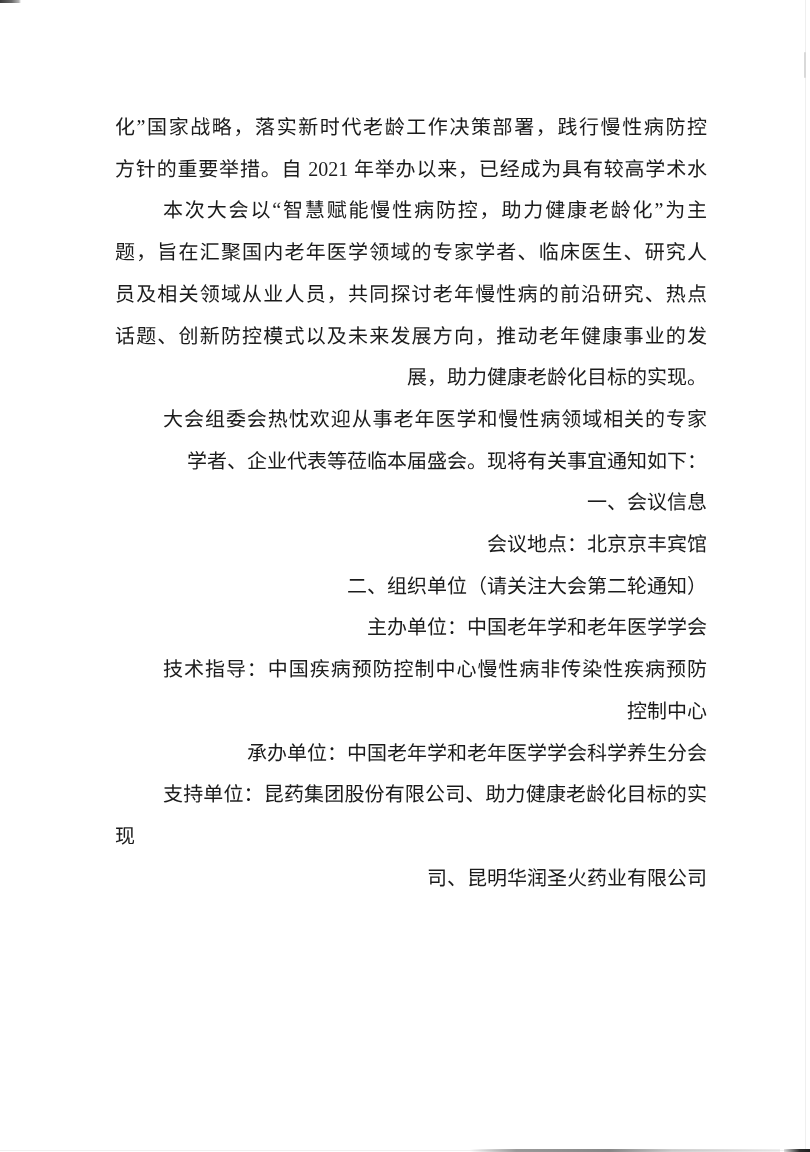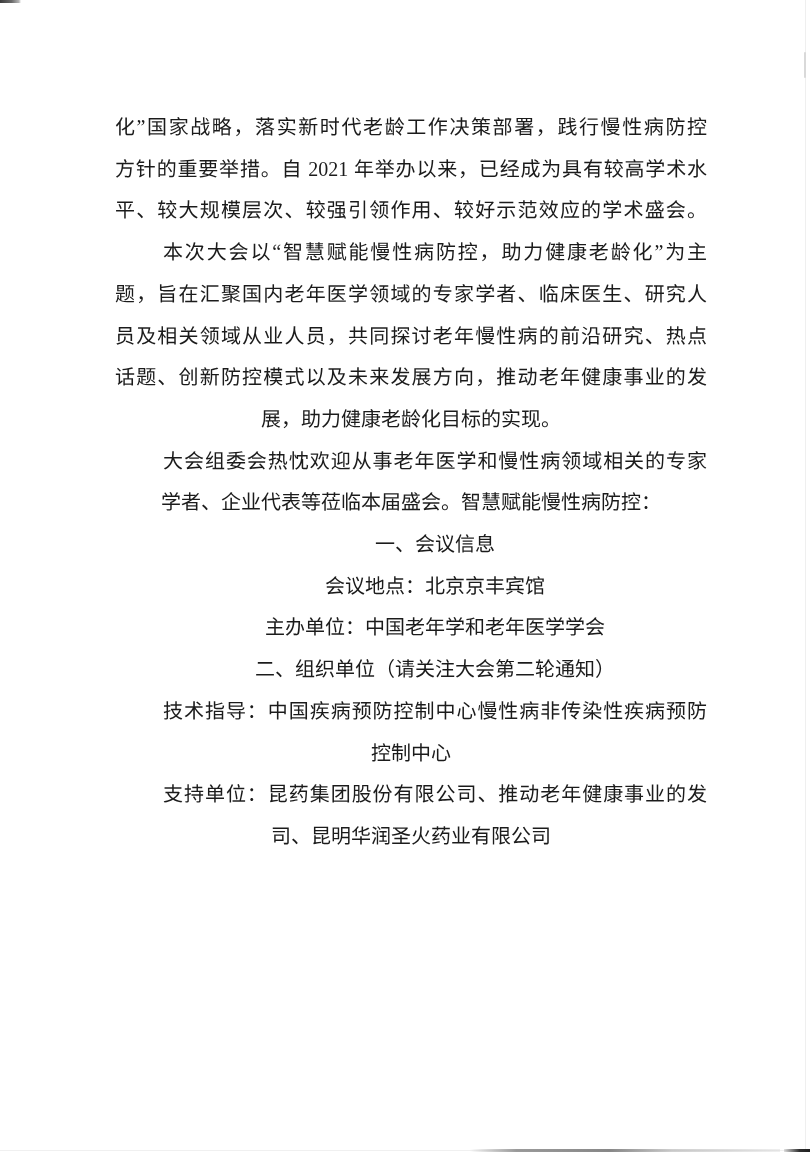--- a/index.html
+++ b/index.html
@@ -17,21 +17,21 @@
     position: absolute;
     left: 115px;
     top: 107px;
     width: 592px;
   }
   .line {
     font-size: 20px;
     line-height: 41.7px;
     letter-spacing: 0;
     white-space: nowrap;
-    text-align: center;
+    text-align: right;
   }
   .line.full {
     white-space: normal;
     text-align: justify;
     text-align-last: justify;
   }
   .line.indent { text-indent: 48px; }
   .line.bold { font-weight: 400; }
 
   
@@ -64,35 +64,35 @@
     position: absolute; right: 0; bottom: 0; width: 26px; height: 3px;
     background: linear-gradient(to right, rgba(60,60,60,0.15), #2e2e2e 60%, #1f1f1f);
   }
 </style>
 </head>
 <body style="background: rgb(255, 255, 255); color: rgb(27, 27, 27);">
 
 <div id="doc">
     <div class="line full">化”国家战略，落实新时代老龄工作决策部署，践行慢性病防控</div>
     <div class="line full">方针的重要举措。自 2021 年举办以来，已经成为具有较高学术水</div>
-    <div class="line full">平、较大规模层次、较强引领作用、较好示范效应的学术盛会。</div>
     <div class="line full indent">本次大会以“智慧赋能慢性病防控，助力健康老龄化”为主</div>
     <div class="line full">题，旨在汇聚国内老年医学领域的专家学者、临床医生、研究人</div>
     <div class="line full">员及相关领域从业人员，共同探讨老年慢性病的前沿研究、热点</div>
     <div class="line full">话题、创新防控模式以及未来发展方向，推动老年健康事业的发</div>
     <div class="line">展，助力健康老龄化目标的实现。</div>
     <div class="line full indent">大会组委会热忱欢迎从事老年医学和慢性病领域相关的专家</div>
-    <div class="line">学者、企业代表等莅临本届盛会。智慧赋能慢性病防控：</div>
+    <div class="line">学者、企业代表等莅临本届盛会。现将有关事宜通知如下：</div>
     <div class="line indent bold">一、会议信息</div>
     <div class="line indent">会议地点：北京京丰宾馆</div>
+    <div class="line indent bold">二、组织单位（请关注大会第二轮通知）</div>
     <div class="line indent">主办单位：中国老年学和老年医学学会</div>
-    <div class="line indent bold">二、组织单位（请关注大会第二轮通知）</div>
     <div class="line full indent">技术指导：中国疾病预防控制中心慢性病非传染性疾病预防</div>
     <div class="line">控制中心</div>
-    <div class="line full indent">支持单位：昆药集团股份有限公司、推动老年健康事业的发</div>
+    <div class="line indent">承办单位：中国老年学和老年医学学会科学养生分会</div>
+    <div class="line full indent">支持单位：昆药集团股份有限公司、助力健康老龄化目标的实现</div>
     <div class="line">司、昆明华润圣火药业有限公司</div>
   </div>
 
 <div class="art-right"></div>
 <div class="art-right-blip"></div>
 <div class="art-tl"></div>
 <div class="art-bottom-hair"></div>
 <div class="art-bottom-streak"></div>
 <div class="art-corner"></div>
 

